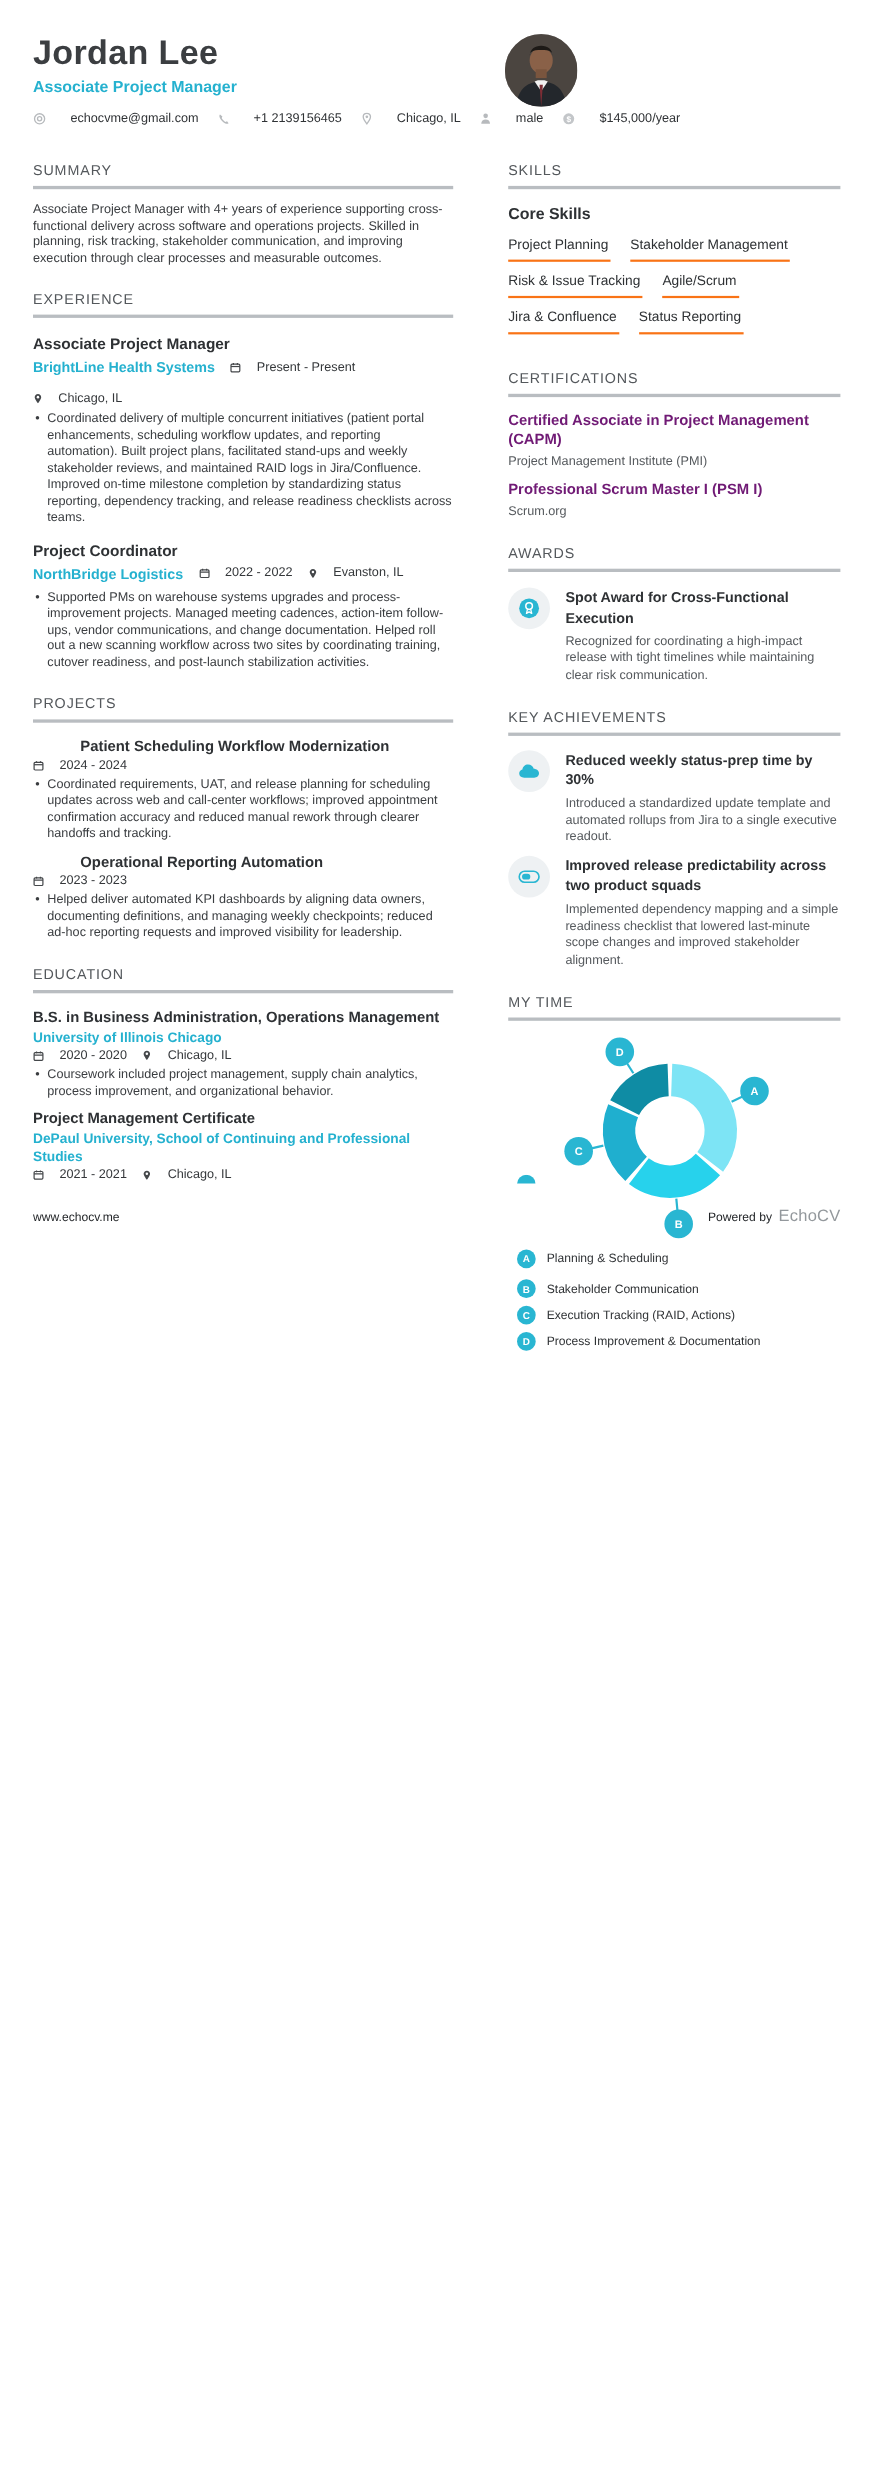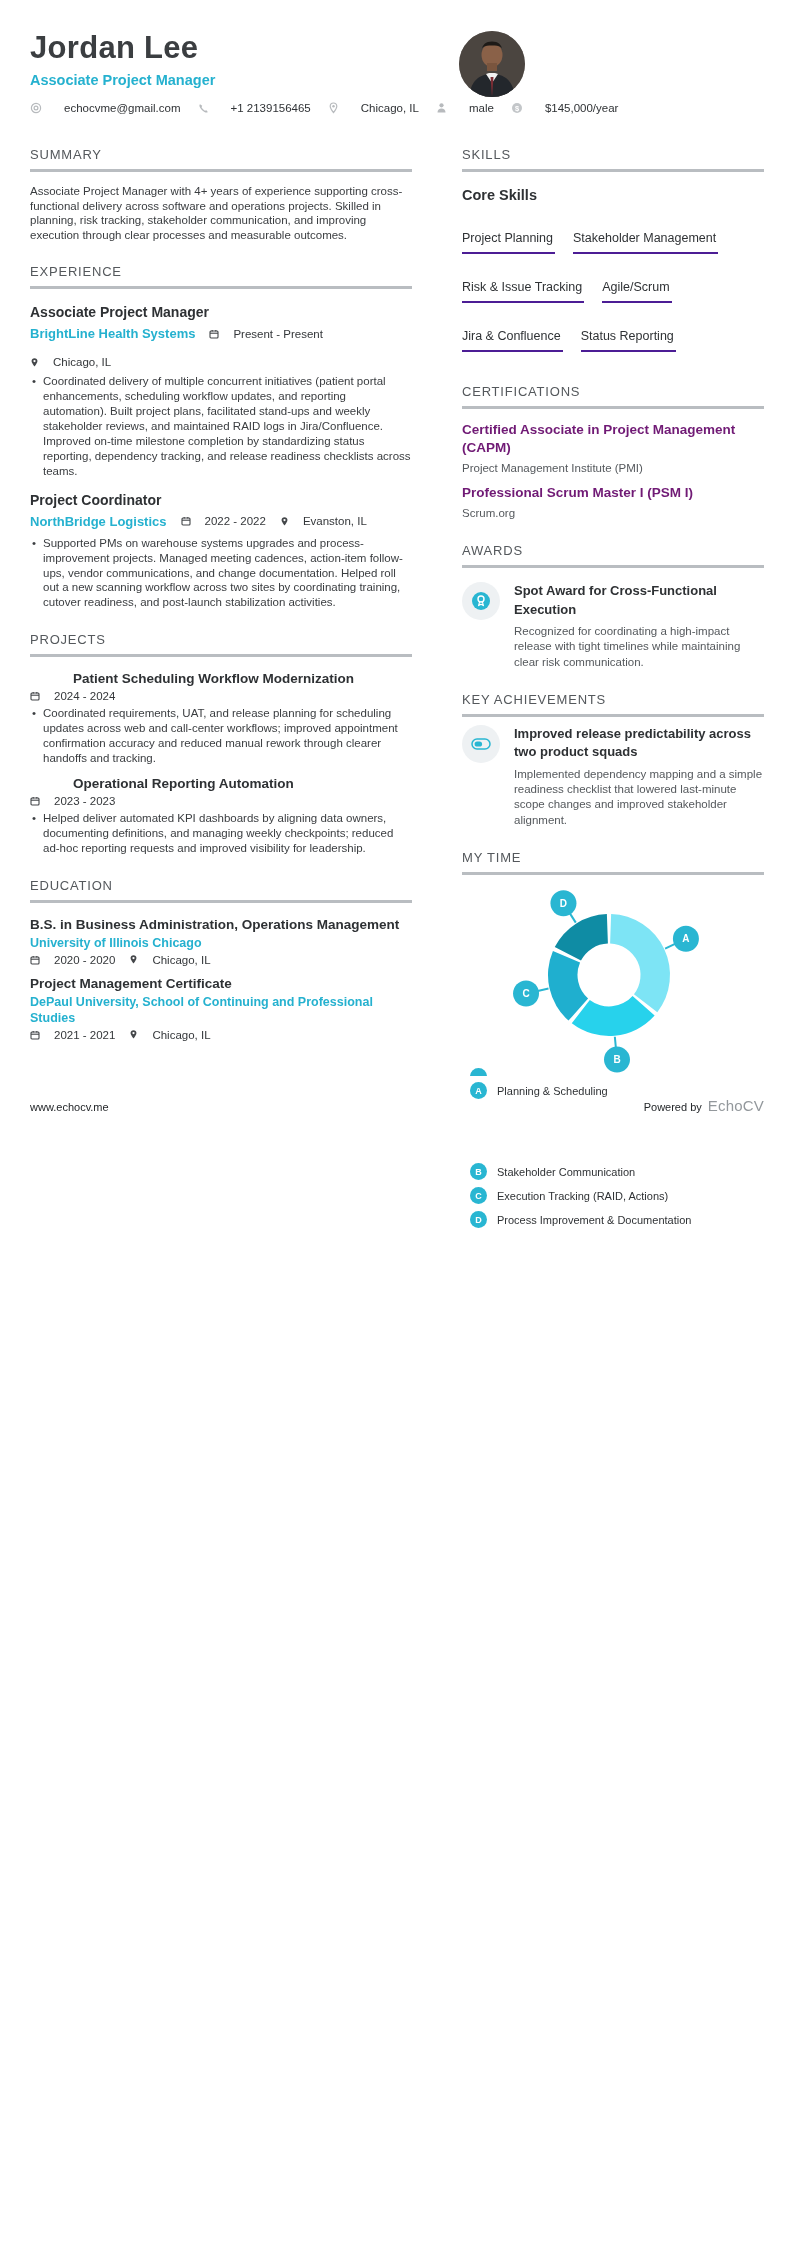--- a/index.html
+++ b/index.html
@@ -39,21 +39,21 @@
   .proj{margin-top:13px;}
   .proj-title{font-size:13.5px;color:#2e3134;font-weight:bold;line-height:17px;padding-left:43px;}
   .date-row{display:flex;align-items:center;gap:14px;margin-top:3px;}
   .edu{margin-top:13px;}
   .degree{font-size:13.5px;color:#2e3134;font-weight:bold;line-height:17px;}
   .school{font-size:12.5px;color:#25b1cf;font-weight:bold;line-height:16px;margin-top:2px;}
 
   
   .group-h{font-size:14.5px;font-weight:bold;color:#2e3134;margin-top:14px;line-height:19px;}
   .chips{display:flex;flex-wrap:wrap;margin-top:10px;}
-  .chip{font-size:12.5px;color:#2f3235;border-bottom:2px solid #4c1d95;padding:0 2px 6px 0;margin:16px 18px 10px 0;line-height:15px;}
+  .chip{font-size:12.5px;color:#2f3235;border-bottom:2px solid #f97316;padding:0 2px 6px 0;margin:0 18px 10px 0;line-height:15px;}
   .cert{margin-top:12px;}
   .cert-name{font-size:13.5px;font-weight:bold;color:#701a75;line-height:18px;}
   .issuer{font-size:11.5px;color:#55595d;margin-top:4px;line-height:15px;}
   .card-row{display:flex;margin-top:14px;}
   .icon-circle{flex:0 0 38px;width:38px;height:38px;border-radius:50%;background:#eef1f3;display:flex;align-items:center;justify-content:center;}
   .card-body{margin-left:14px;}
   .card-title{font-size:13px;font-weight:bold;color:#2e3134;line-height:18.5px;}
   .card-desc{font-size:11.5px;color:#55595d;line-height:15.3px;margin-top:5px;}
 
   
@@ -262,20 +262,23 @@
               <span>2020 - 2020</span>
             </span>
             <span class="meta">
               <svg width="9" height="11" viewBox="0 0 11 12">
                   <path d="M5.5 0.8 C3.4 0.8 1.9 2.3 1.9 4.3 C1.9 6.6 5.5 11 5.5 11 C5.5 11 9.1 6.6 9.1 4.3 C9.1 2.3 7.6 0.8 5.5 0.8 Z" fill="#44474a"></path>
                   <circle cx="5.5" cy="4.2" r="1.4" fill="#fff"></circle>
                 </svg>
               <span>Chicago, IL</span>
             </span>
           </div>
+          <div class="bullets" style="margin-top:4px;">
+            <div class="bullet">Coursework included project management, supply chain analytics, process improvement, and organizational behavior.</div>
+          </div>
         </div>
 
         <div class="edu" style="margin-top:9px;">
           <div class="degree">Project Management Certificate</div>
           <div class="school">DePaul University, School of Continuing and Professional Studies</div>
           <div class="date-row">
             <span class="meta">
               <svg width="10" height="10" viewBox="0 0 10 10">
                   <rect x="1" y="2" width="8" height="7" rx="1" fill="none" stroke="#44474a" stroke-width="1.1"></rect>
                   <line x1="1" y1="4.2" x2="9" y2="4.2" stroke="#44474a" stroke-width="1.1"></line>
@@ -341,20 +344,31 @@
             <div class="card-title">Spot Award for Cross-Functional Execution</div>
             <div class="card-desc">Recognized for coordinating a high-impact release with tight timelines while maintaining clear risk communication.</div>
           </div>
         </div>
       </div>
 
       <div class="sec">
         <div class="sec-h">KEY ACHIEVEMENTS</div>
         <div class="rule"></div>
 
+        <div class="card-row" style="margin-top:13px;">
+          <div class="icon-circle">
+            <svg width="20" height="15" viewBox="0 0 20 15">
+              <path d="M5.5 14 C2.8 14 1 12.4 1 10.2 C1 8.4 2.2 7 3.9 6.6 C4.2 3.9 6.3 2 9.1 2 C11.6 2 13.6 3.6 14.2 5.9 C16.8 6 19 7.6 19 10 C19 12.3 17.1 14 14.6 14 Z" fill="#29b6d2"></path>
+            </svg>
+          </div>
+          <div class="card-body">
+            <div class="card-title">Reduced weekly status-prep time by 30%</div>
+            <div class="card-desc">Introduced a standardized update template and automated rollups from Jira to a single executive readout.</div>
+          </div>
+        </div>
 
         <div class="card-row" style="margin-top:8px;">
           <div class="icon-circle">
             <svg width="20" height="12" viewBox="0 0 20 12">
               <rect x="1" y="1" width="18" height="10" rx="5" fill="none" stroke="#29b6d2" stroke-width="1.5"></rect>
               <rect x="3.6" y="3.4" width="7.5" height="5.2" rx="2.6" fill="#29b6d2"></rect>
             </svg>
           </div>
           <div class="card-body">
             <div class="card-title">Improved release predictability across two product squads</div>

